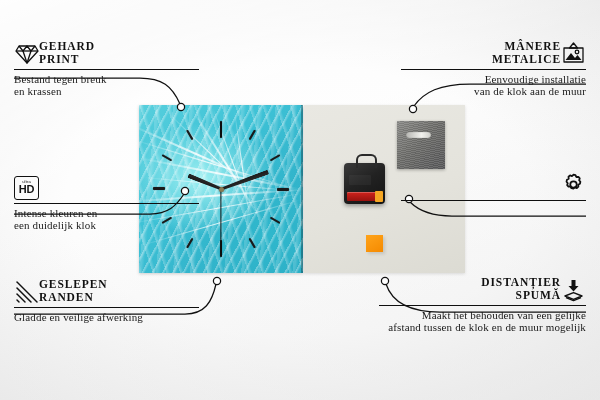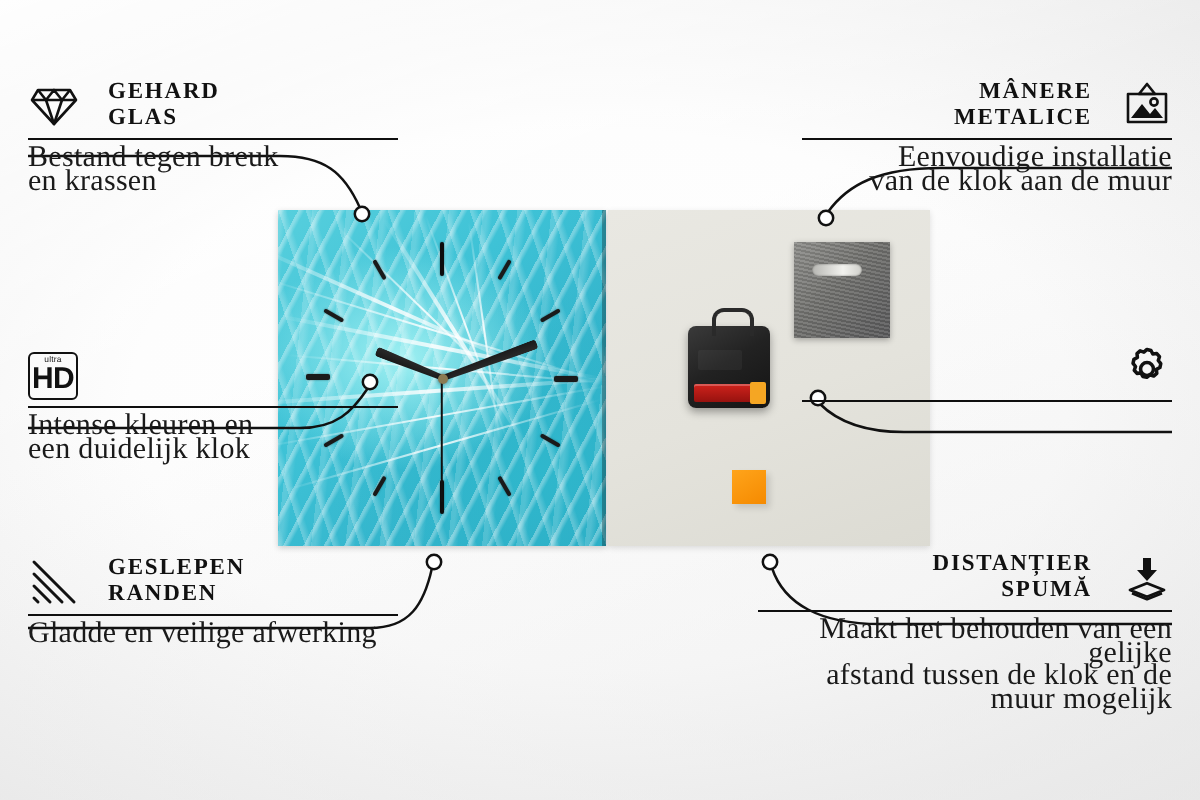--- a/index.html
+++ b/index.html
@@ -66,35 +66,35 @@
       border-radius:6px 6px 0 0;background:transparent;}
   .mech .batt{position:absolute;left:3px;bottom:3px;width:35px;height:9px;border-radius:1px;
       background:linear-gradient(180deg,#d0231c,#97120f);box-shadow:inset 0 1px 0 rgba(255,255,255,.25);}
   .mech .batt:after{content:"";position:absolute;right:-1px;top:-1px;width:8px;height:11px;background:#f5a623;border-radius:1px;}
   .mech .det{position:absolute;left:5px;top:12px;width:22px;height:10px;background:rgba(255,255,255,.045);border-radius:1px;}
   .foam{position:absolute;left:62px;top:130px;width:17px;height:17px;
       background:linear-gradient(150deg,#ffa41b,#f58a00);box-shadow:2px 2px 3px rgba(0,0,0,.12);}
 
   
   .callout{position:absolute;width:185px;}
-  .callout .head{display:flex;align-items:flex-start;gap:15px;}
+  .callout .head{display:flex;align-items:flex-end;gap:0;}
   .callout .ttl{font-size:11.5px;letter-spacing:.9px;line-height:13px;color:#111;font-weight:700;}
   .callout .rule{height:1.3px;background:#0f0f0f;margin:3px 0 4px;}
-  .callout .desc{font-size:15px;line-height:11.5px;color:#1a1a1a;letter-spacing:.15px;}
+  .callout .desc{font-size:11px;line-height:11.5px;color:#1a1a1a;letter-spacing:.15px;}
   .callout.left .head{justify-content:flex-start;}
   .callout.left .ttl{text-align:left;}
   .callout.left .desc{text-align:left;}
   .callout.right .head{justify-content:flex-end;flex-direction:row;}
   .callout.right .ttl{text-align:right;}
   .callout.right .desc{text-align:right;}
   .ico{width:25px;height:25px;flex:0 0 25px;color:#111;display:flex;align-items:center;justify-content:center;}
   .ico svg{display:block;}
   .hdbox{width:25px;height:22px;border:1.6px solid #111;border-radius:3px;display:flex;flex-direction:column;
       align-items:center;justify-content:center;line-height:1;}
-  .hdbox b{font-size:15px;font-family:"Liberation Sans",sans-serif;font-weight:700;letter-spacing:-.3px;}
+  .hdbox b{font-size:11px;font-family:"Liberation Sans",sans-serif;font-weight:700;letter-spacing:-.3px;}
   .hdbox i{font-size:4.2px;font-style:normal;font-family:"Liberation Sans",sans-serif;letter-spacing:.1px;}
 
   svg.lines{position:absolute;left:0;top:0;width:600px;height:400px;pointer-events:none;}
 </style>
 </head>
 <body>
 
 <div id="stage">
   <div class="bg"></div>
   <div class="bg2"></div>
@@ -196,21 +196,21 @@
       <span class="ico">
         <svg width="24" height="22" viewBox="0 0 24 22" fill="none" stroke="currentColor" stroke-width="1.3" stroke-linejoin="round">
           <path d="M4 3h16l3 5-11 12L1 8z"></path>
             <path d="M1 8h22"></path>
             <path d="M4 3l4 5 4-5 4 5 4-5"></path>
             <path d="M8 8l4 12 4-12"></path>
         </svg>
       </span>
       <span class="ttl">
         <span>GEHARD</span><br>
-        <span>GLAS</span>
+        <span>PRINT</span>
       </span>
     </div>
     <div class="rule"></div>
     <div class="desc">
       <span>Bestand tegen breuk</span><br>
       <span>en krassen</span>
     </div>
   </div>
 
   <div class="callout left" style="left:14px;top:175px;">

